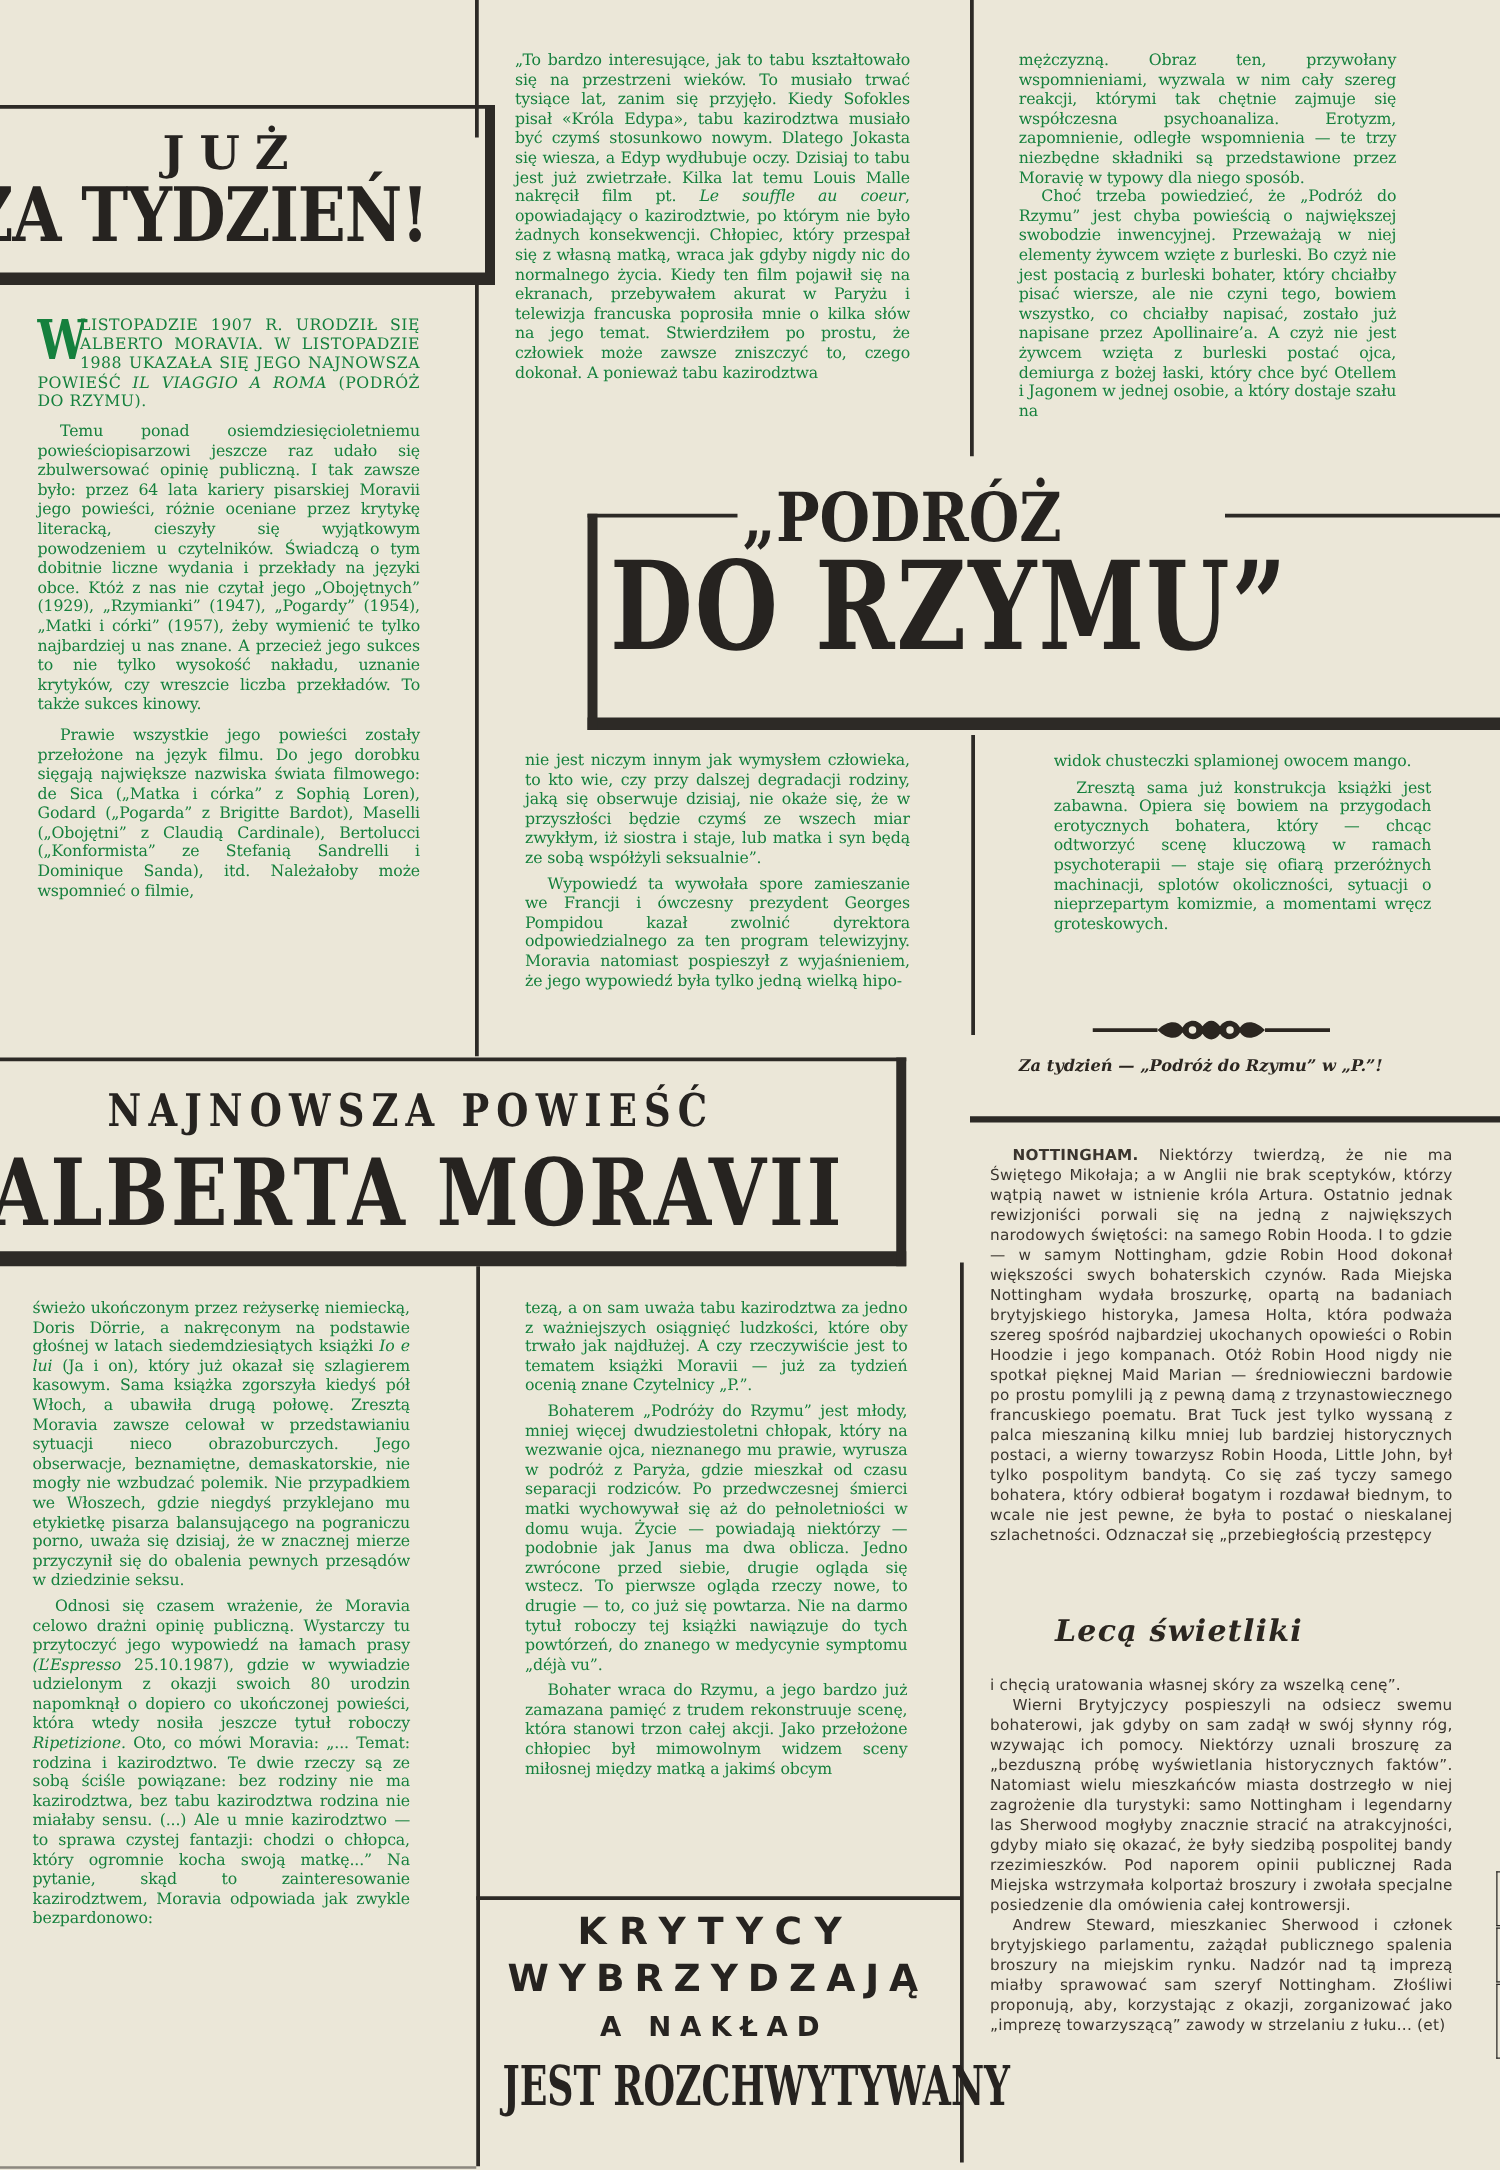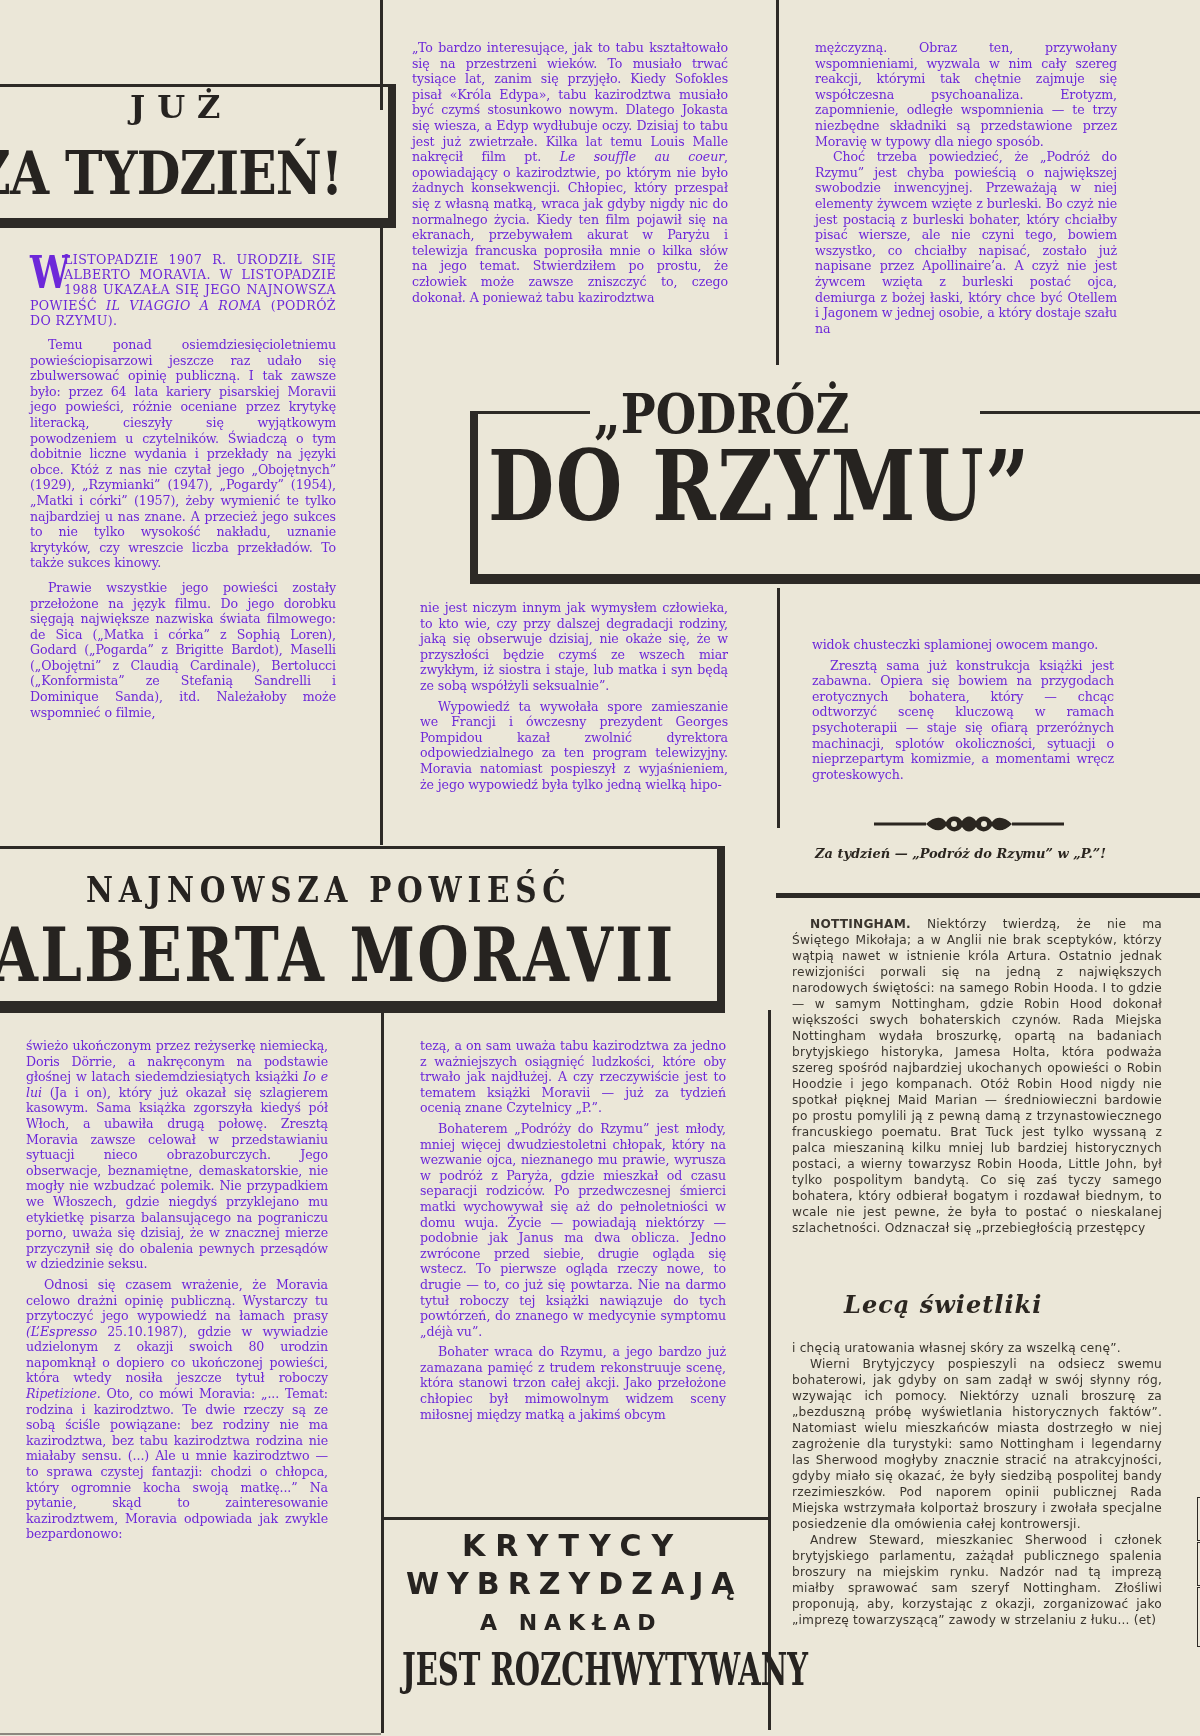--- a/index.html
+++ b/index.html
@@ -11,21 +11,21 @@
   }
   .abs { position:absolute; }
   .vrule { position:absolute; background:#2d2a26; width:3px; }
   .hrule { position:absolute; background:#2d2a26; }
   .col {
     position:absolute;
     font-family:"DejaVu Serif", serif;
     font-size:12.6px;
     line-height:15.6px;
     text-align:justify;
-    color:#6d28d9;
+    color:#15803d;
     letter-spacing:-0.1px;
   }
   .col p { margin:0; text-indent:0; }
   .col p.ind { text-indent:18px; }
   .col p + p { margin-top:5px; }
   .col.r3 { font-family:"DejaVu Sans", sans-serif; font-size:12.2px; font-weight:normal; line-height:16px; letter-spacing:0.2px; color:#3a352e; }
   .col.r3 p + p { margin-top:0; }
   i { font-style:italic; }
   .lead { font-size:12.6px; line-height:15.2px; text-transform:uppercase; letter-spacing:0.4px; }
   .dropcap {
@@ -50,21 +50,21 @@
 <div class="vrule" style="left:380px; top:225px; height:620px;"></div>
 <div class="vrule" style="left:776px; top:0; height:365px;"></div>
 <div class="vrule" style="left:777px; top:588px; height:240px;"></div>
 <div class="vrule" style="left:381px; top:1013px; height:720px;"></div>
 <div class="vrule" style="left:768px; top:1010px; height:720px;"></div>
 <div class="hrule" style="left:381px; top:1517px; width:387px; height:3px;"></div>
 <div class="hrule" style="left:776px; top:893px; width:424px; height:5px;"></div>
 <div class="hrule" style="left:0; top:1733px; width:381px; height:2px; opacity:.5;"></div>
 
 <div class="box" style="left:-10px; top:84px; width:398px; height:131px; border-width:3px 8px 10px 3px; border-left:none;"></div>
-<div class="headline" style="left:130px; top:88px; font-size:32px; letter-spacing:12px;">JUŻ</div>
+<div class="headline" style="left:130px; top:100px; font-size:37px; letter-spacing:12px;">JUŻ</div>
 <div class="headline" style="left:-26px; top:138px; font-size:60px; letter-spacing:-1px; transform:scaleX(0.84); transform-origin:left top;">ZA TYDZIEŃ!</div>
 
 <div class="col" style="left:30px; top:252px; width:306px;">
   <p class="lead">
     <span class="dropcap">W</span><span>LISTOPADZIE 1907 R. URODZIŁ SIĘ ALBERTO MORAVIA. W LISTOPADZIE 1988 UKAZAŁA SIĘ JEGO NAJNOWSZA POWIEŚĆ</span>
     <i>IL VIAGGIO A ROMA</i>
     <span>(PODRÓŻ DO RZYMU).</span>
   </p>
   <p class="ind" style="margin-top:9px;">Temu ponad osiemdziesięcioletniemu powieściopisarzowi jeszcze raz udało się zbulwersować opinię publiczną. I tak zawsze było: przez 64 lata kariery pisarskiej Moravii jego powieści, różnie oceniane przez krytykę literacką, cieszyły się wyjątkowym powodzeniem u czytelników. Świadczą o tym dobitnie liczne wydania i przekłady na języki obce. Któż z nas nie czytał jego „Obojętnych” (1929), „Rzymianki” (1947), „Pogardy” (1954), „Matki i córki” (1957), żeby wymienić te tylko najbardziej u nas znane. A przecież jego sukces to nie tylko wysokość nakładu, uznanie krytyków, czy wreszcie liczba przekładów. To także sukces kinowy.</p>
   <p class="ind" style="margin-top:9px;">Prawie wszystkie jego powieści zostały przełożone na język filmu. Do jego dorobku sięgają największe nazwiska świata filmowego: de Sica („Matka i córka” z Sophią Loren), Godard („Pogarda” z Brigitte Bardot), Maselli („Obojętni” z Claudią Cardinale), Bertolucci („Konformista” ze Stefanią Sandrelli i Dominique Sanda), itd. Należałoby może wspomnieć o filmie,</p>
@@ -82,21 +82,21 @@
 <div class="box" style="left:470px; top:411px; width:740px; height:160px; border-width:3px 0 10px 8px; border-right:none;"></div>
 <div class="abs" style="left:590px; top:405px; width:390px; height:14px; background:#ebe7d8;"></div>
 <div class="headline" style="left:594px; top:382px; font-size:54px; transform:scaleX(0.86); transform-origin:left top;">„PODRÓŻ</div>
 <div class="headline" style="left:488px; top:428px; font-size:98px; letter-spacing:2px; transform:scaleX(0.78); transform-origin:left top;">DO RZYMU”</div>
 
 <div class="col" style="left:420px; top:600px; width:308px;">
   <p>nie jest niczym innym jak wymysłem człowieka, to kto wie, czy przy dalszej degradacji rodziny, jaką się obserwuje dzisiaj, nie okaże się, że w przyszłości będzie czymś ze wszech miar zwykłym, iż siostra i staje, lub matka i syn będą ze sobą współżyli seksualnie”.</p>
   <p class="ind">Wypowiedź ta wywołała spore zamieszanie we Francji i ówczesny prezydent Georges Pompidou kazał zwolnić dyrektora odpowiedzialnego za ten program telewizyjny. Moravia natomiast pospieszył z wyjaśnieniem, że jego wypowiedź była tylko jedną wielką hipo-</p>
 </div>
 
-<div class="col" style="left:812px; top:601px; width:302px;margin-top:36px;">
+<div class="col" style="left:843px; top:601px; width:302px;">
   <p>widok chusteczki splamionej owocem mango.</p>
   <p class="ind">Zresztą sama już konstrukcja książki jest zabawna. Opiera się bowiem na przygodach erotycznych bohatera, który — chcąc odtworzyć scenę kluczową w ramach psychoterapii — staje się ofiarą przeróżnych machinacji, splotów okoliczności, sytuacji o nieprzepartym komizmie, a momentami wręcz groteskowych.</p>
 </div>
 
 <svg class="ornament" style="left:874px; top:813px;" width="190" height="22" viewBox="0 0 190 22">
   <line x1="0" y1="11" x2="52" y2="11" stroke="#2b2620" stroke-width="3"></line>
   <line x1="138" y1="11" x2="190" y2="11" stroke="#2b2620" stroke-width="3"></line>
   <path d="M52 11 C60 3,68 3,72 9 C76 2,84 2,88 8 C92 2,98 2,102 8 C106 2,114 2,118 9 C122 3,130 3,138 11 C130 19,122 19,118 13 C114 20,106 20,102 14 C98 20,92 20,88 14 C84 20,76 20,72 13 C68 19,60 19,52 11 Z" fill="#2b2620"></path>
   <circle cx="80" cy="11" r="3" fill="#ebe7d8"></circle>
     <circle cx="110" cy="11" r="3" fill="#ebe7d8"></circle>

